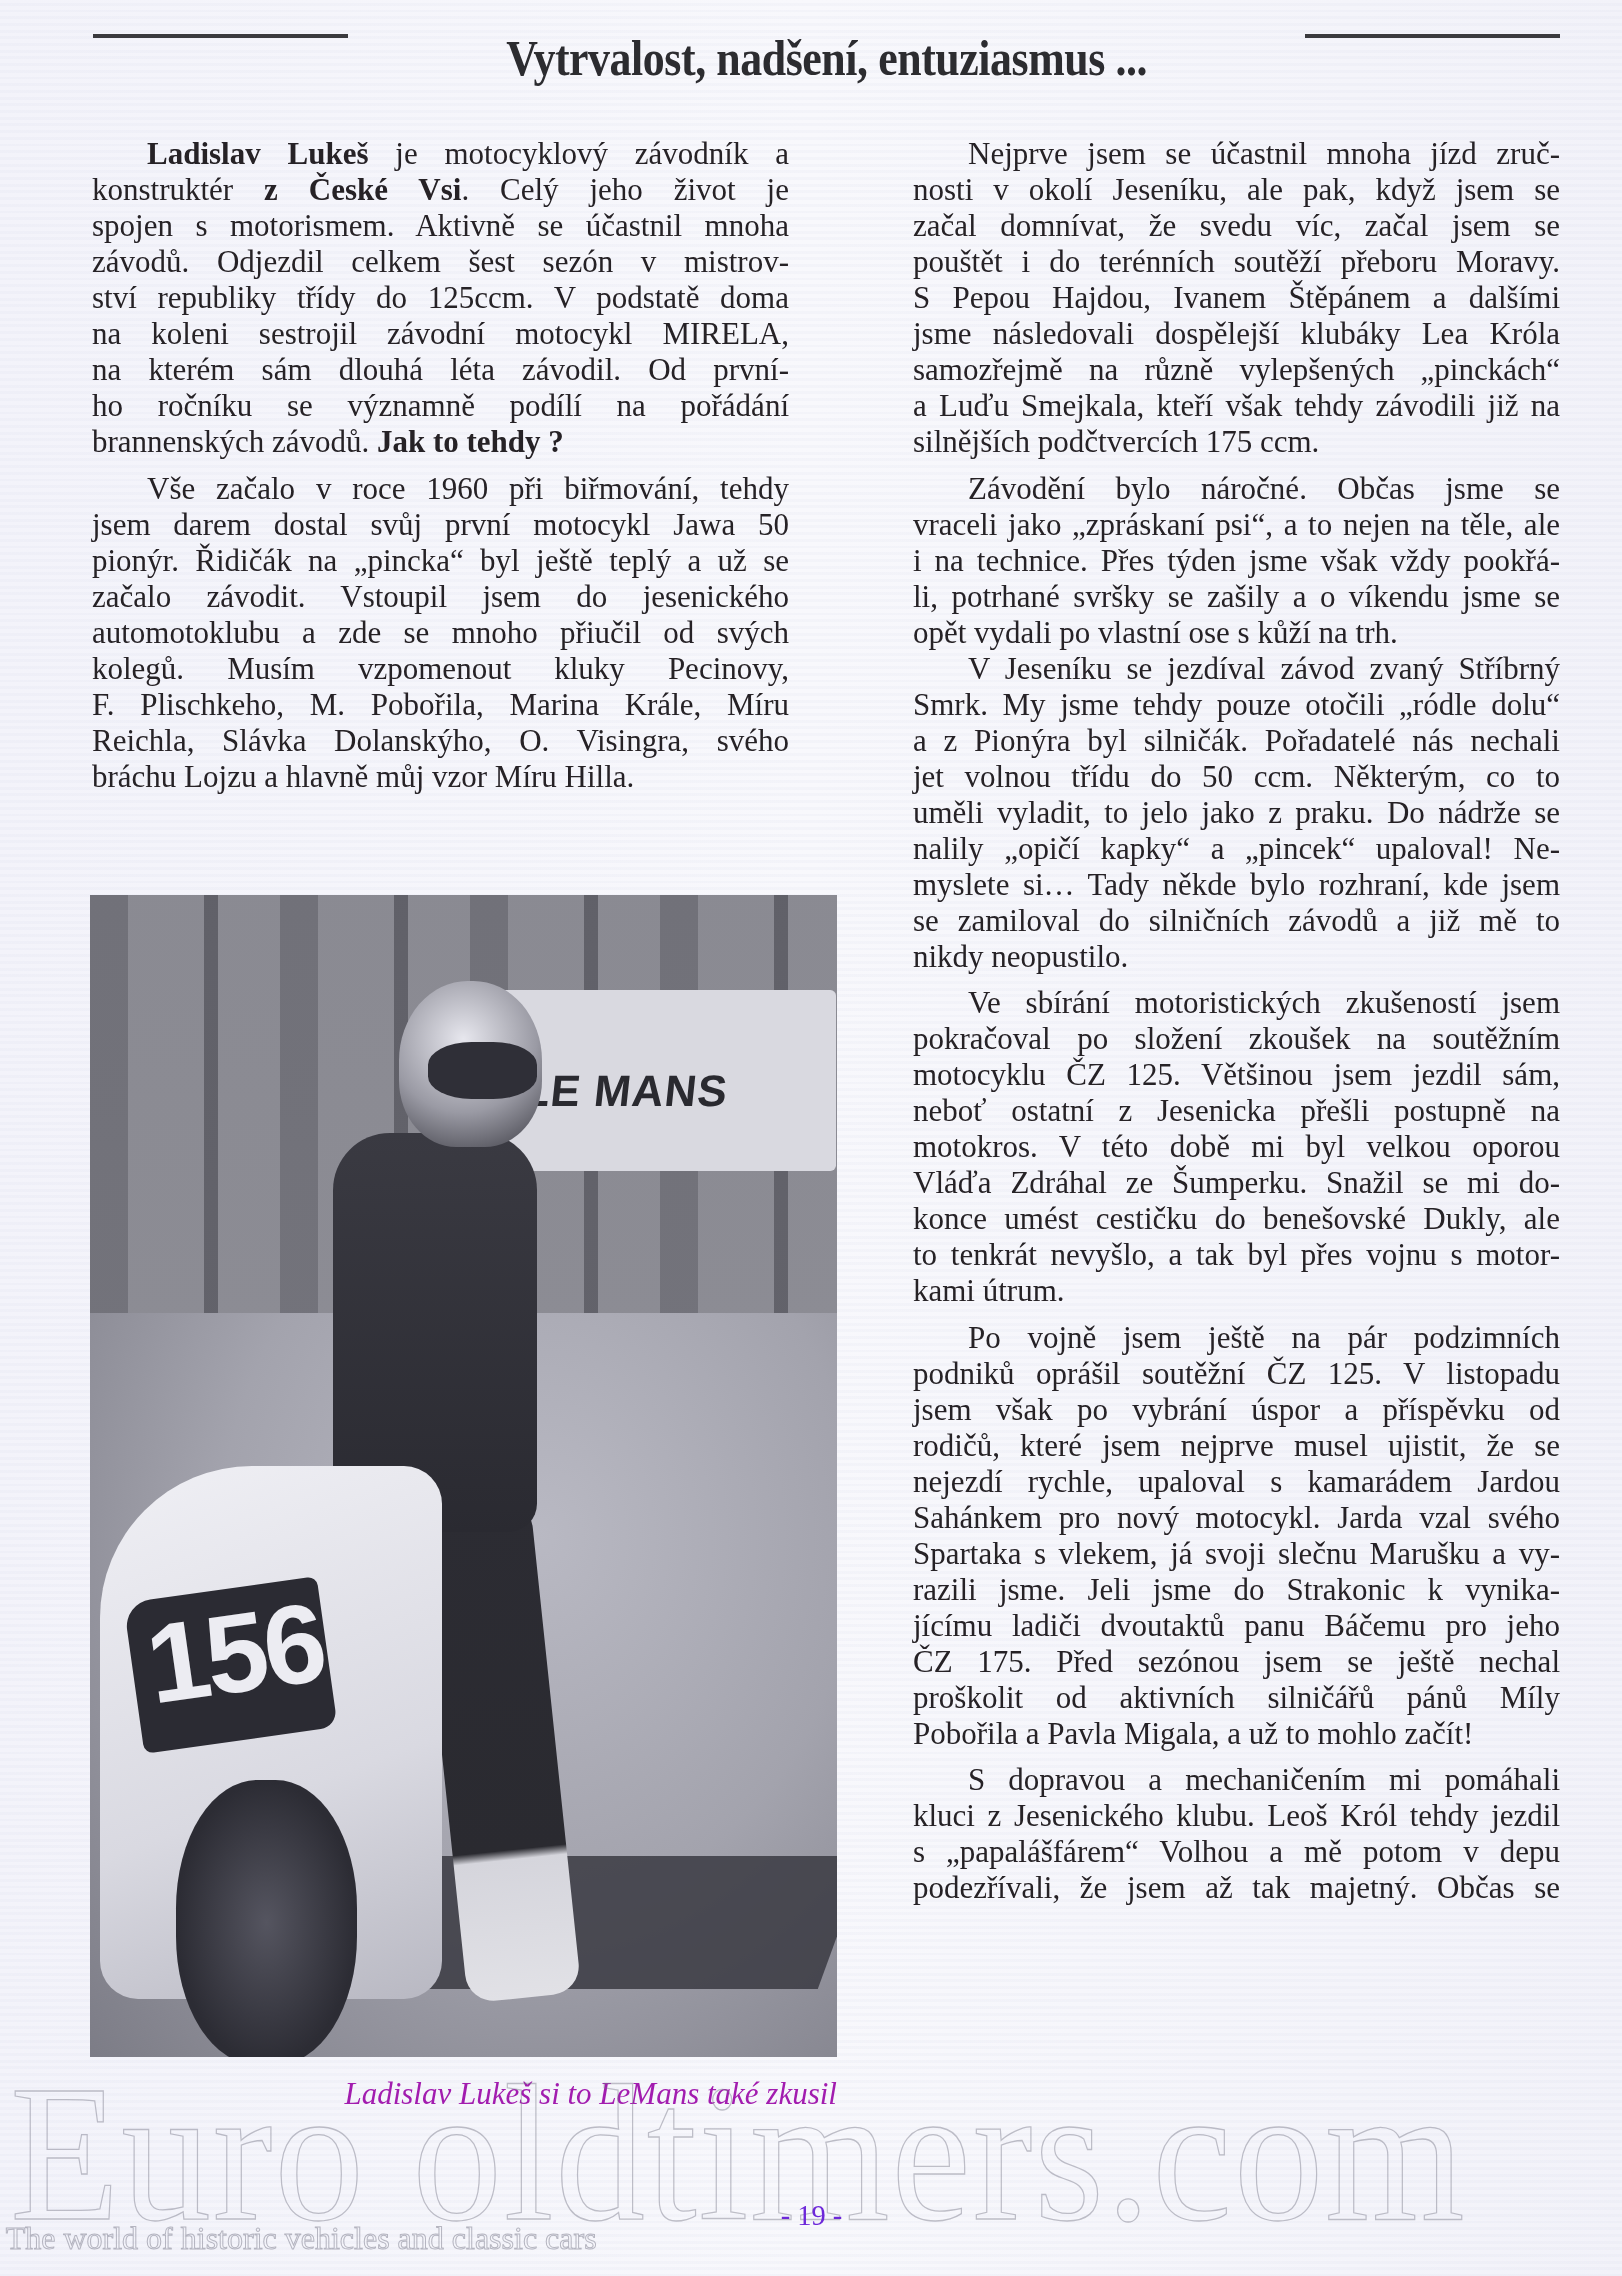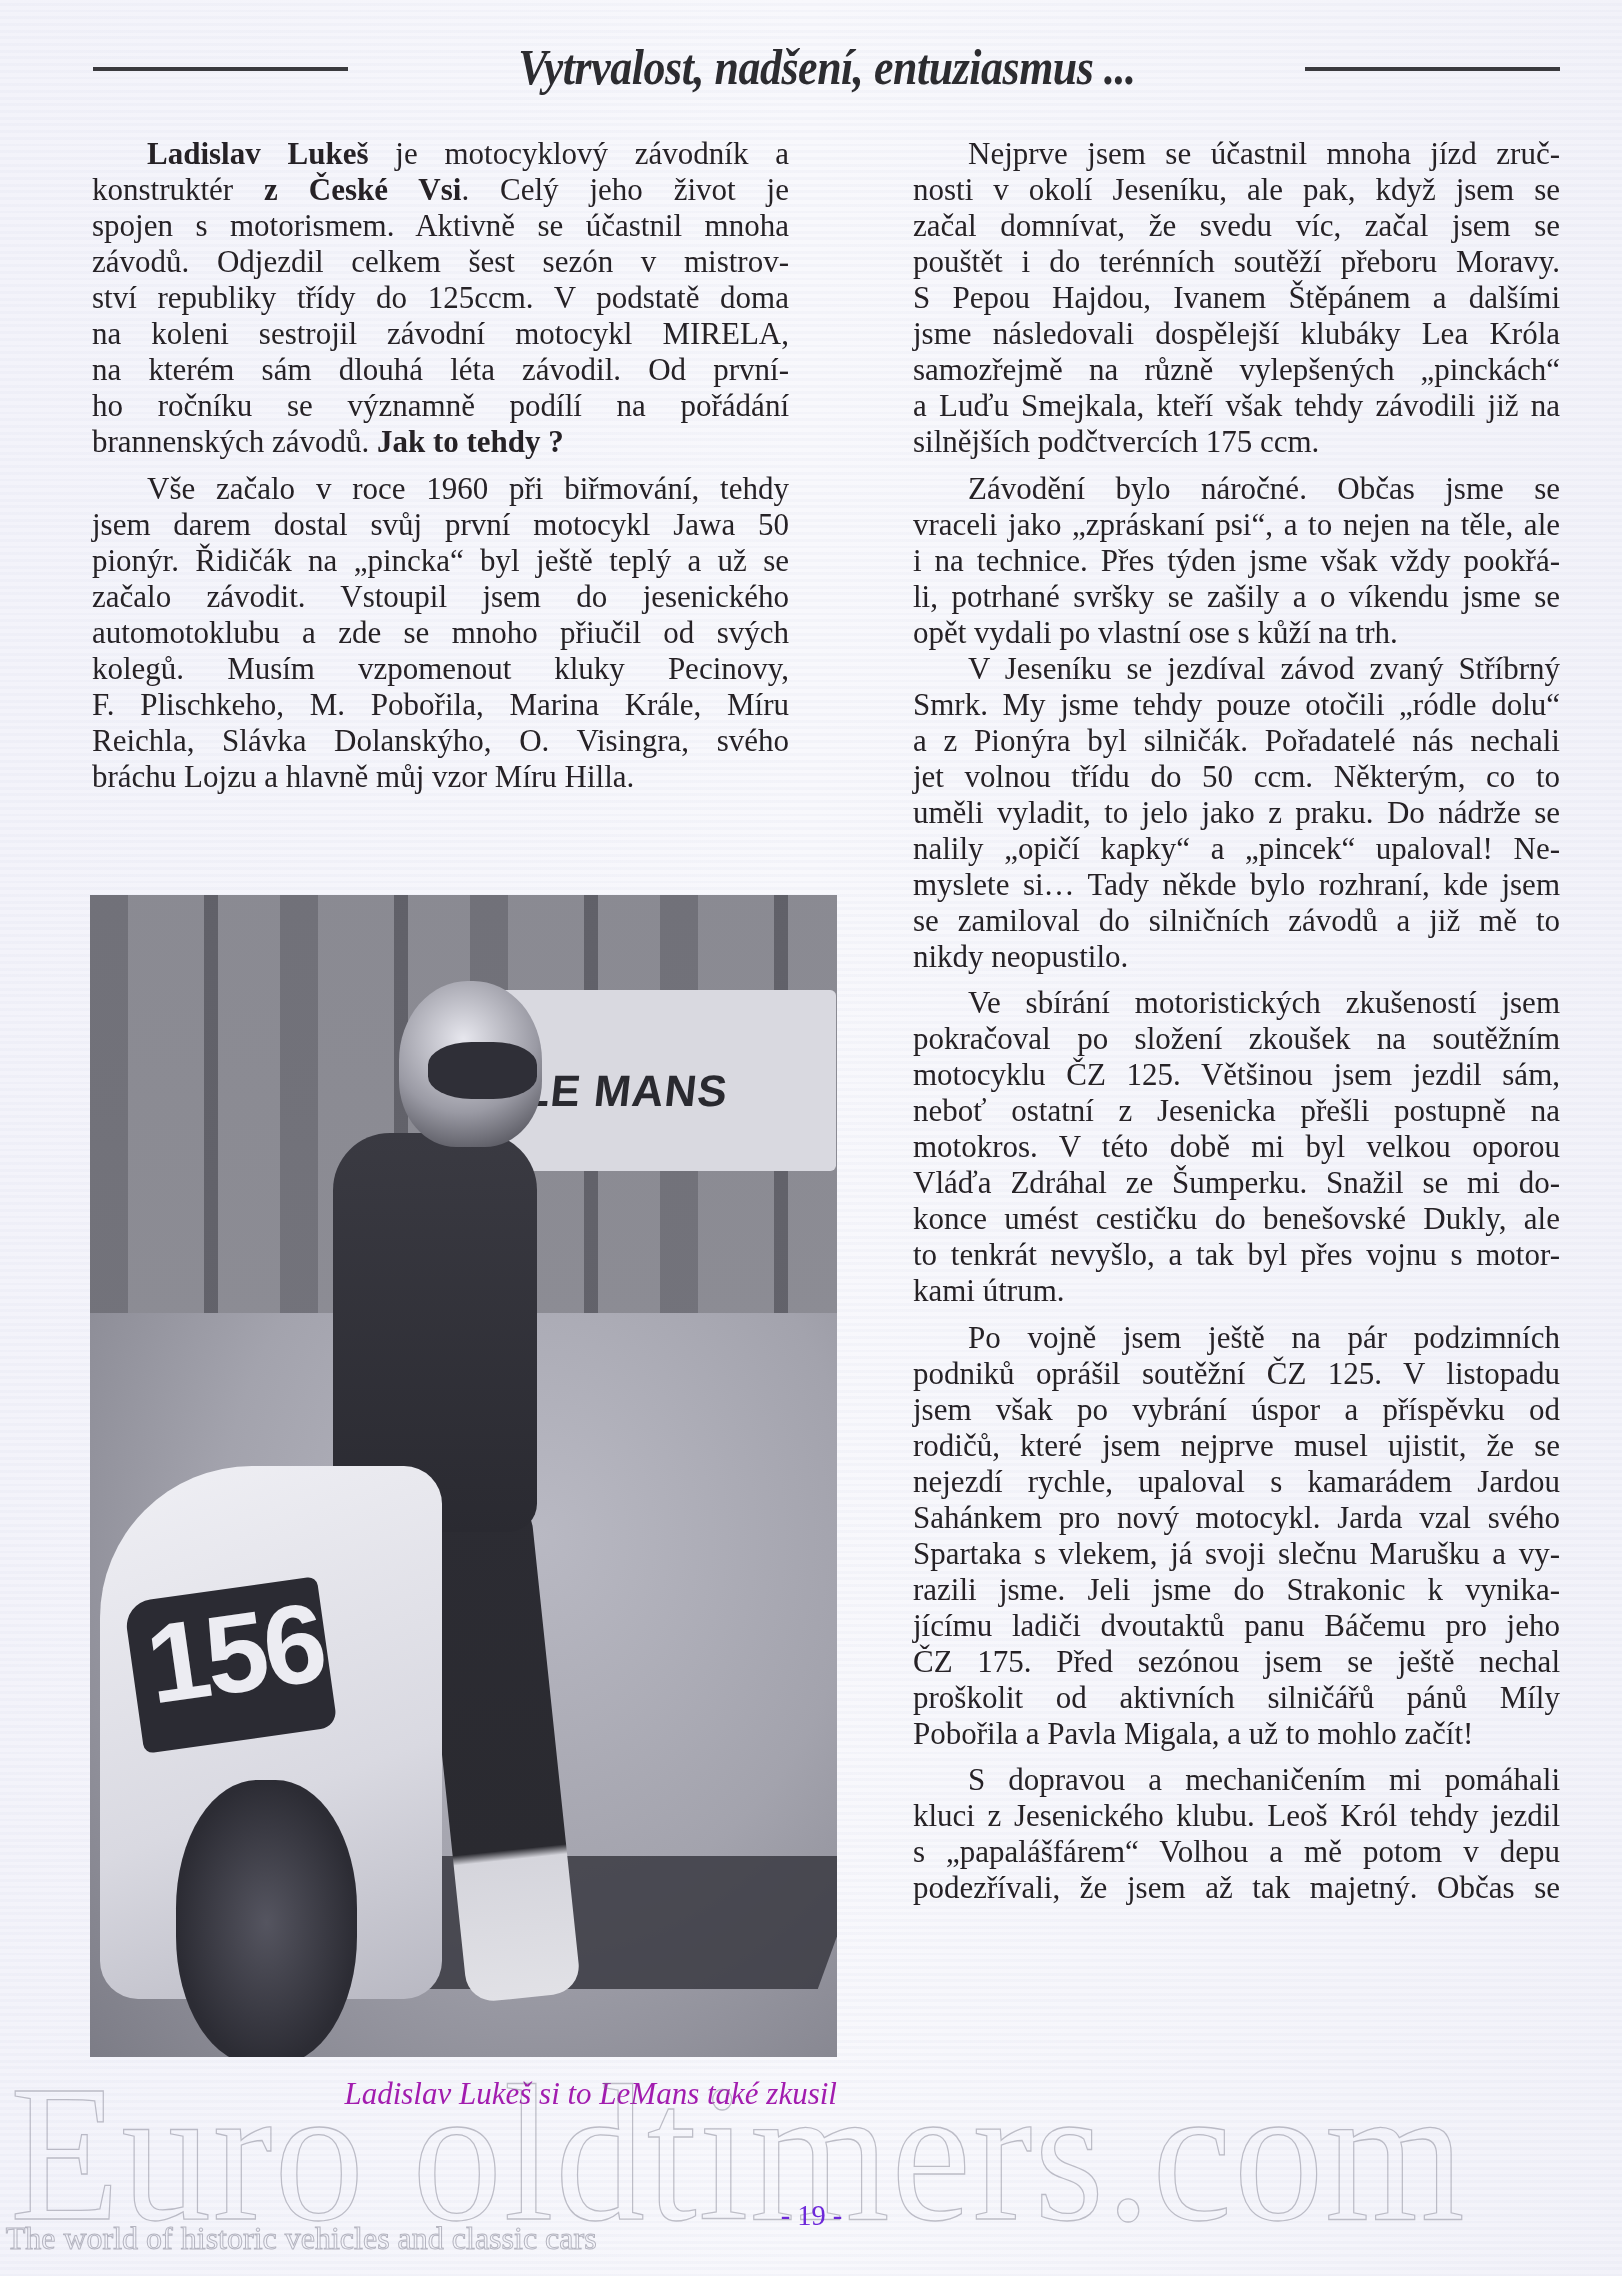--- a/index.html
+++ b/index.html
@@ -10,21 +10,21 @@
     color: #262226;
   }
   .paper-tint {
     position: absolute; inset: 0;
     background:
       repeating-linear-gradient(0deg, rgba(200,205,225,0.10) 0 2.9px, rgba(255,255,255,0) 2.9px 6.7px),
       linear-gradient(90deg, #f3f3fa 0%, #f8f8fc 50%, #f2f2f9 100%);
   }
   .title-row {
     position: absolute; top: 28.5px; left: 93px; width: 1467px; height: 76px;
-    display: flex; align-items: center; justify-content: space-between; font-style: italic;
+    display: flex; align-items: flex-start; justify-content: space-between;
   }
   .rule { height: 3.8px; background: #3a3a3e; width: 255px; margin-top: 5.7px; }
   .title {
     font-family: "Liberation Serif", serif; font-weight: bold;
     font-size: 51px; letter-spacing: -0.5px; color: #2c2c30;
     transform: scaleX(0.86); transform-origin: center; white-space: nowrap;
   }
   .col {
     position: absolute; font-size: 31px; line-height: 36px;
     text-align: justify; hyphens: manual;

